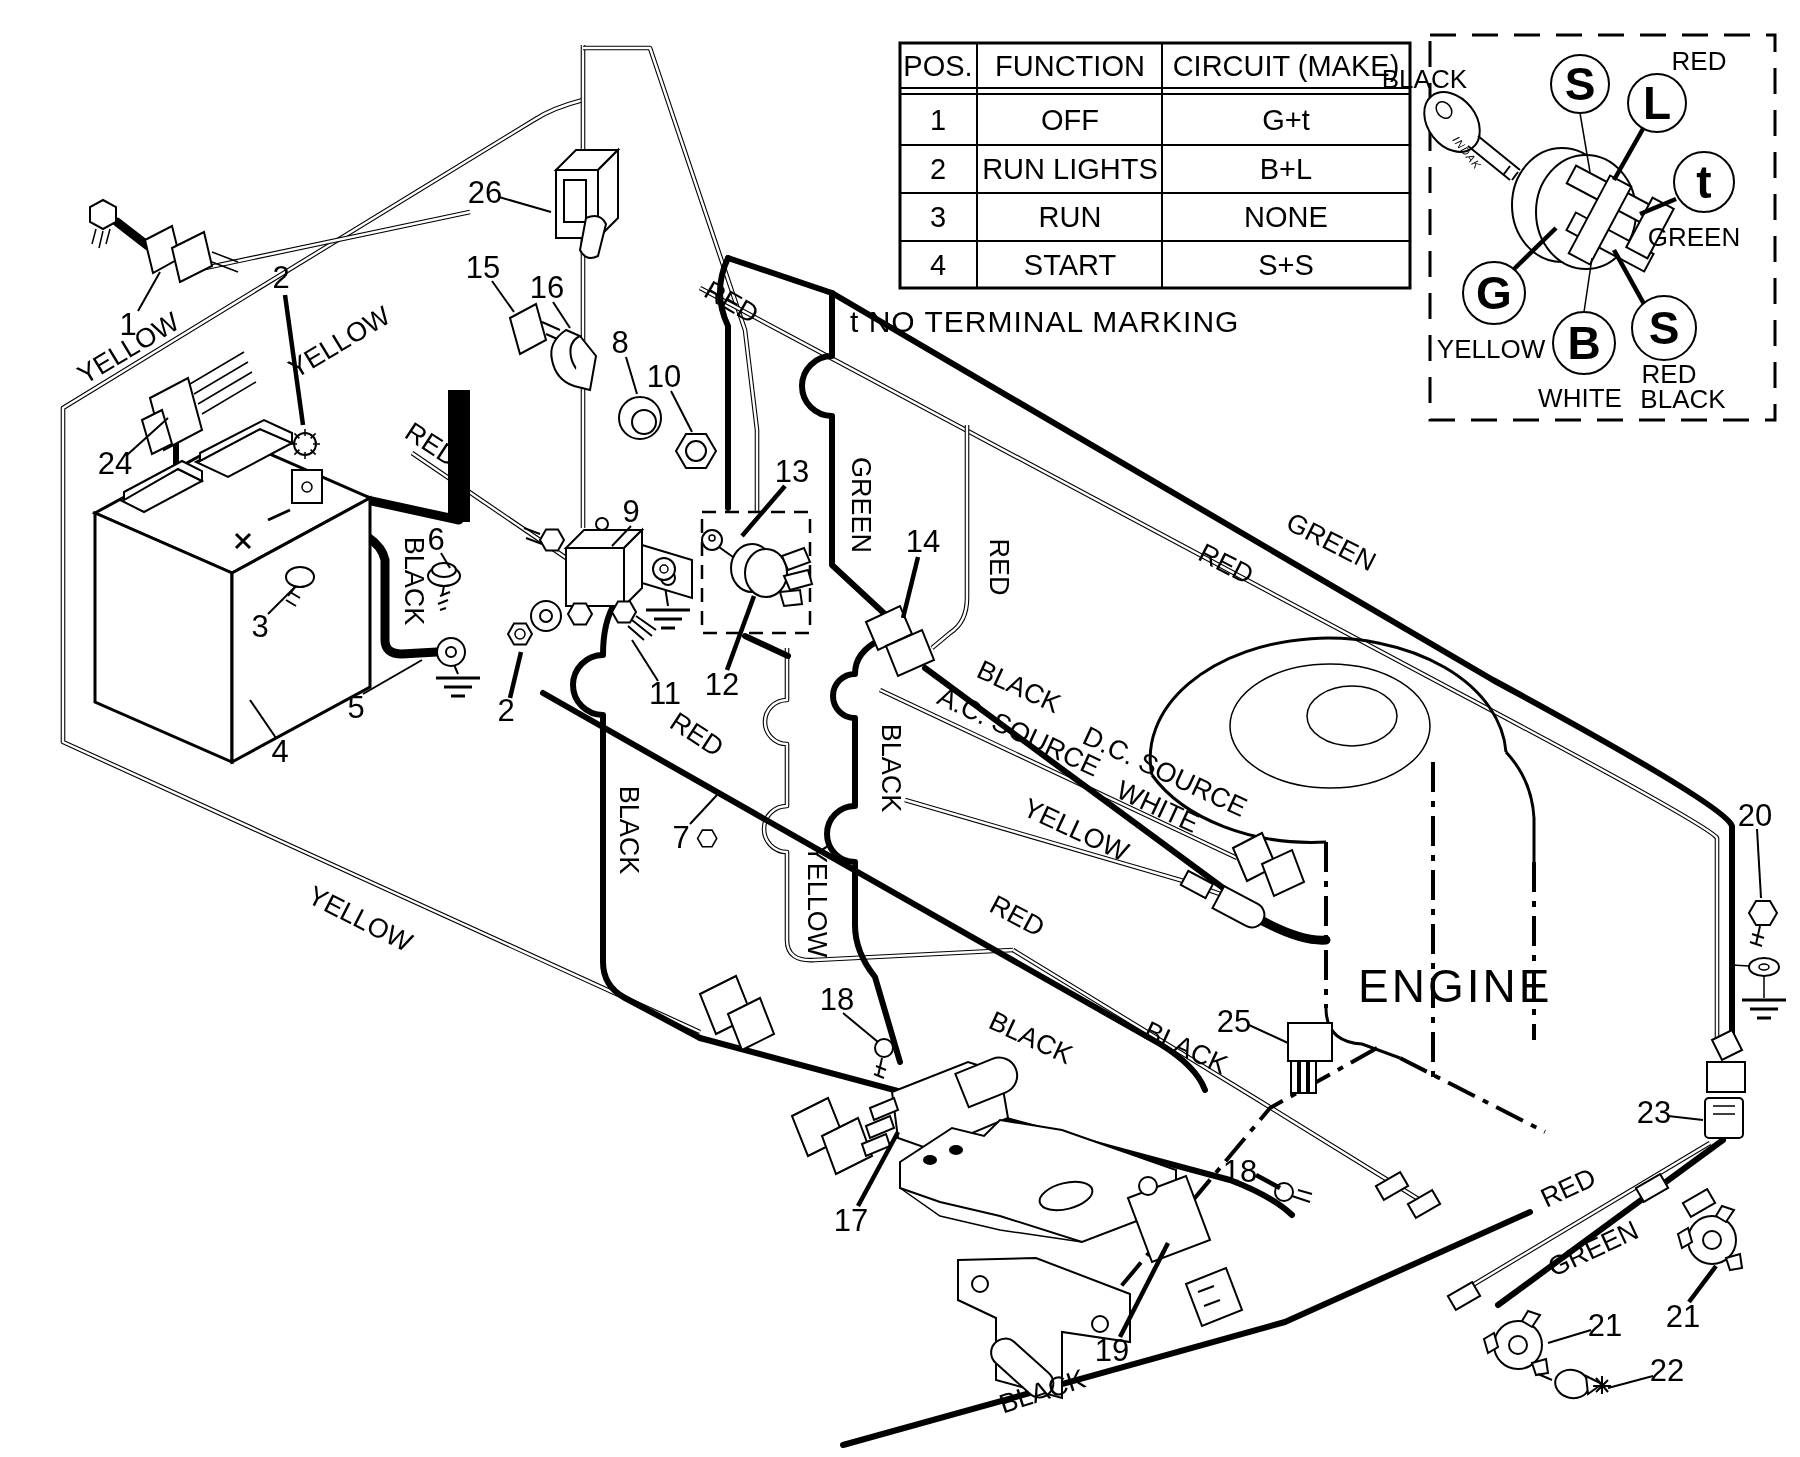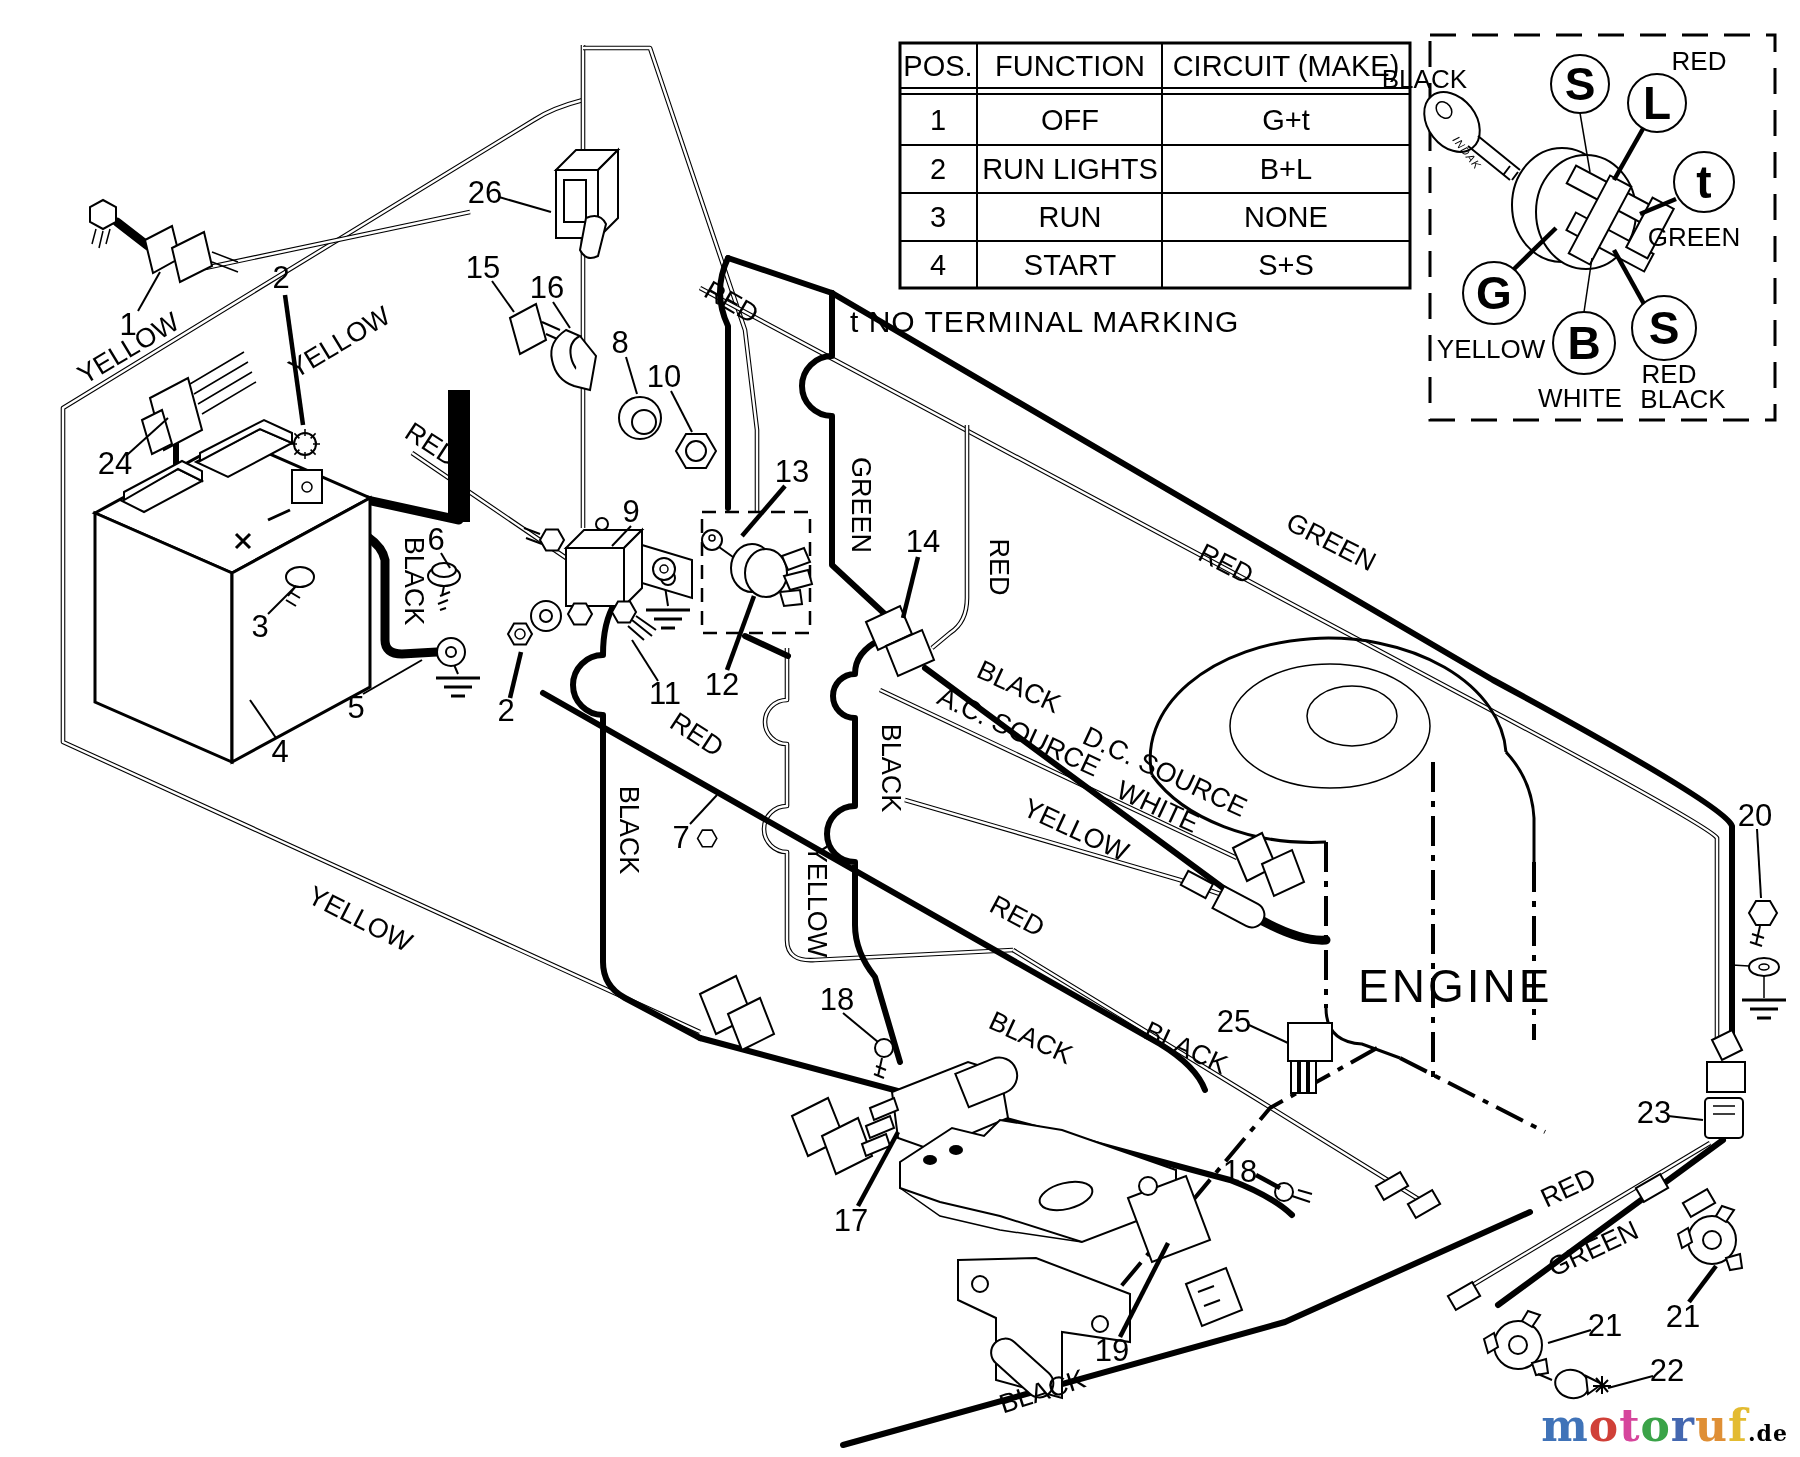--- a/index.html
+++ b/index.html
@@ -501,16 +501,13 @@
     <text class="kd mid" x="1694" y="246">GREEN</text>
     <text class="kd mid" x="1491" y="358">YELLOW</text>
     <text class="kd mid" x="1580" y="407">WHITE</text>
     <text class="kd mid" x="1669" y="383">RED</text>
     <text class="kd mid" x="1683" y="408">BLACK</text>
   </g>
 </g>
 
 </svg>
 
-<div class="wm">
-  <span style="color: rgb(64, 115, 184);">m</span><span style="color: rgb(208, 64, 56);">o</span><span style="color: rgb(214, 69, 156);">t</span><span style="color: rgb(58, 163, 72);">o</span><span style="color: rgb(68, 103, 176);">r</span><span style="color: rgb(223, 143, 53);">u</span><span style="color: rgb(227, 187, 48);">f</span><span class="de">.de</span>
 </div>
-</div>
 
 </body></html>

